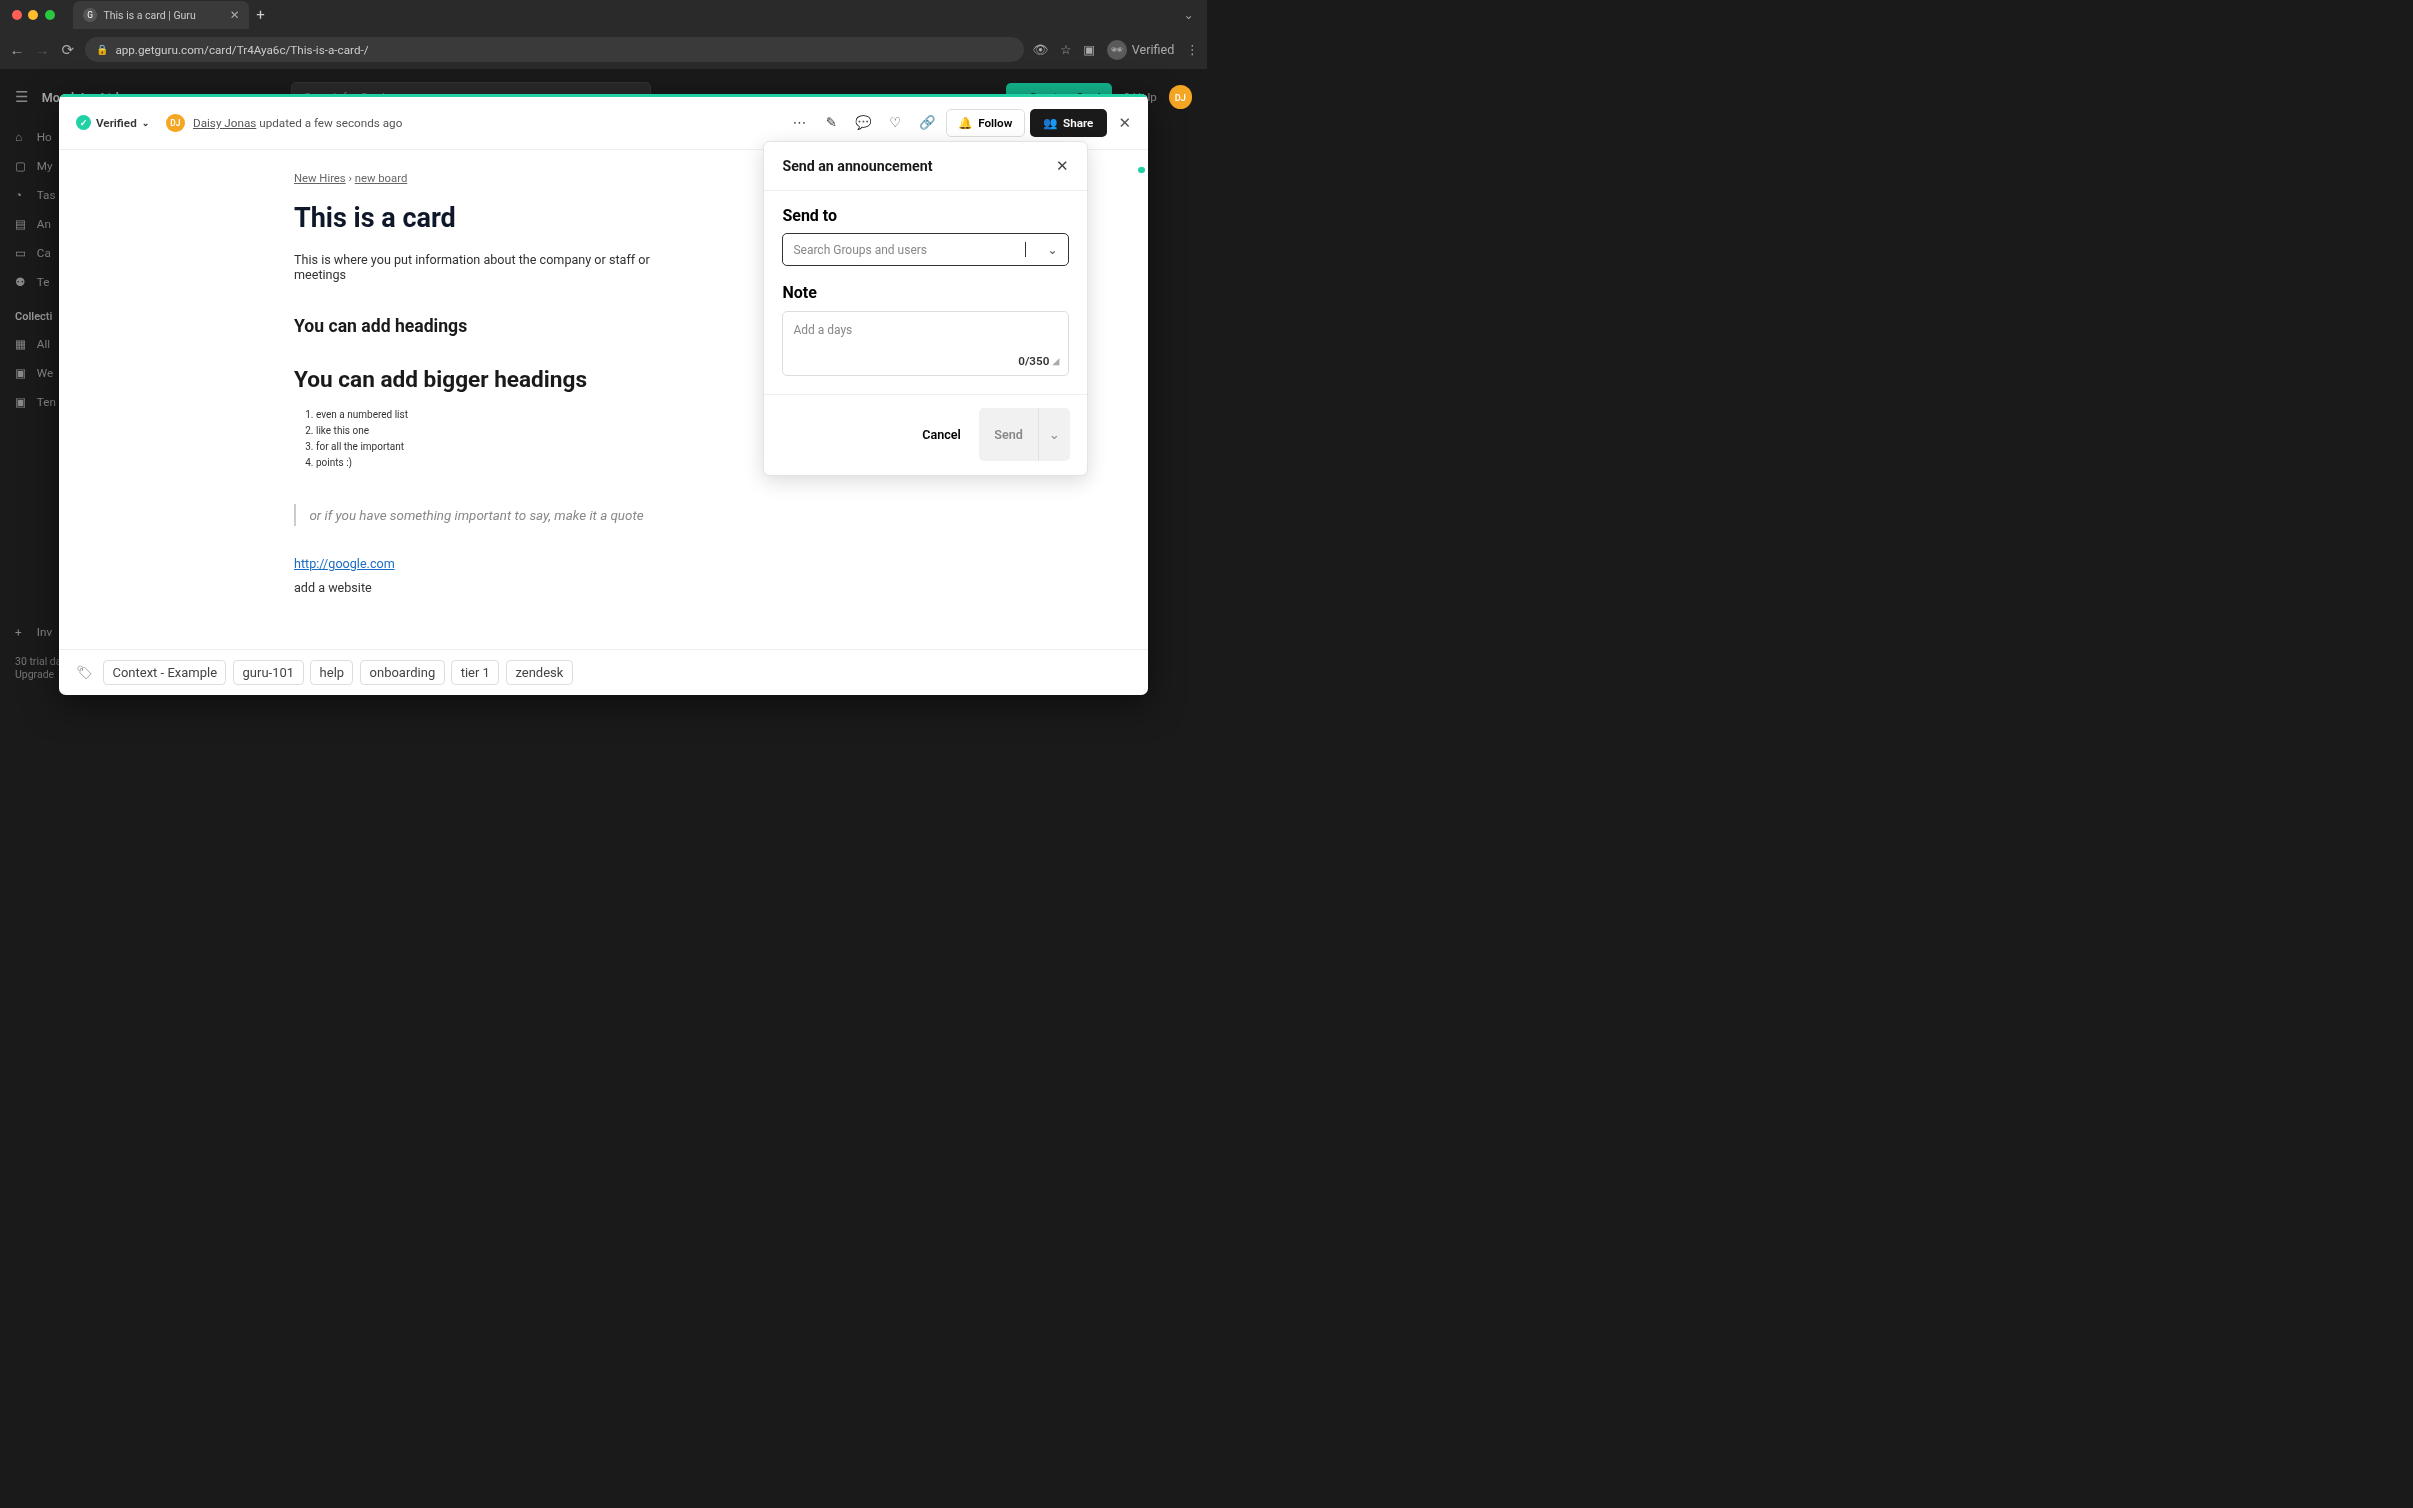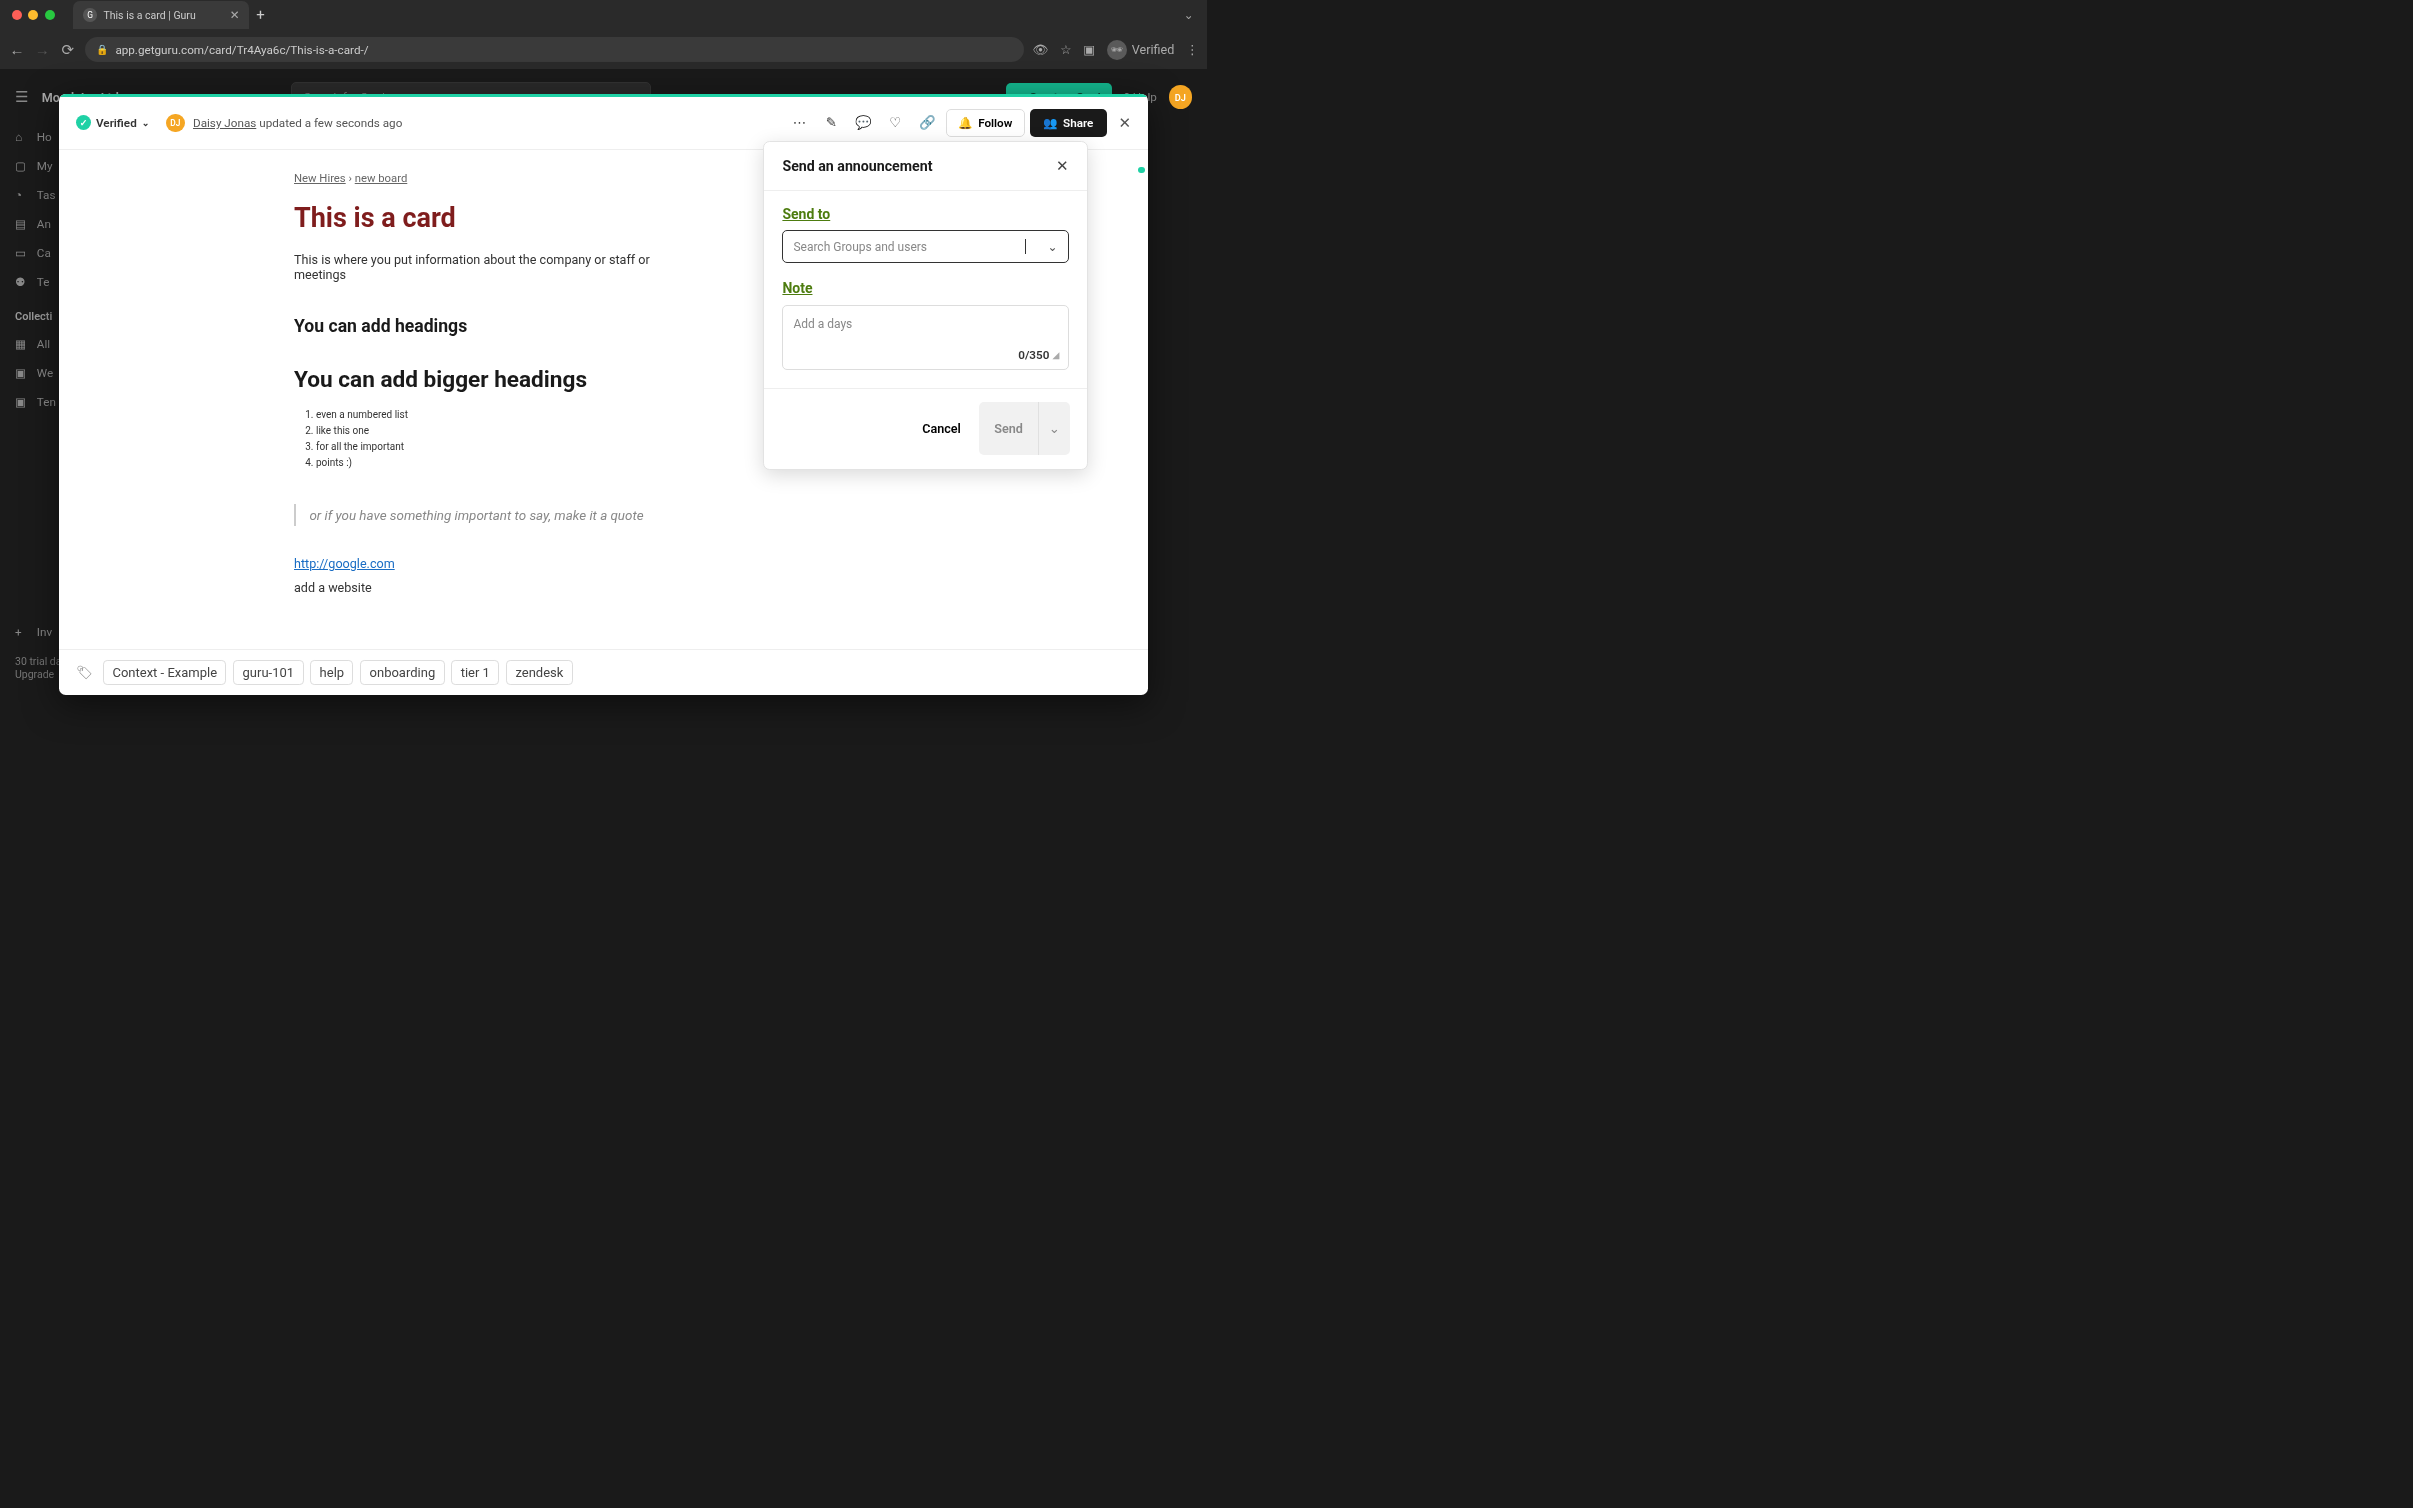--- a/index.html
+++ b/index.html
@@ -59,21 +59,21 @@
 .header-actions { margin-left: auto; display: flex; gap: 5px; align-items: center; }
 .icon-btn { width: 27px; height: 27px; display: flex; align-items: center; justify-content: center; cursor: pointer; color: #444; font-size: 13.4px; border-radius: 4.2px; }
 .follow-btn { border: 0.8px solid #ddd; border-radius: 5px; padding: 5.9px 11.7px; font-size: 11.7px; font-weight: 600; display: flex; align-items: center; gap: 5px; cursor: pointer; }
 .share-btn { background: #1a1a1a; color: #fff; border-radius: 5px; padding: 6.7px 13.4px; font-size: 11.7px; font-weight: 600; display: flex; align-items: center; gap: 5px; cursor: pointer; }
 .close-btn { font-size: 15px; cursor: pointer; margin-left: 6.7px; color: #555; }
 
 .card-body { flex: 1; overflow: auto; position: relative; }
 .card-content { padding: 22px 235px 34px 235px; max-width: 838px; }
 .breadcrumbs { font-size: 11.3px; color: #666; margin-bottom: 17px; }
 .breadcrumbs a { color: #666; text-decoration: underline; cursor: pointer; }
-.card-title { font-size: 27px; font-weight: 700; color: #7f1d1d; margin-bottom: 18.4px; }
+.card-title { font-size: 27px; font-weight: 700; color: #0f172a; margin-bottom: 18.4px; }
 .card-desc { font-size: 12.6px; color: #333; margin-bottom: 34px; }
 .h2 { font-size: 17.6px; font-weight: 700; color: #1a1a1a; margin-bottom: 30px; }
 .h1b { font-size: 22.6px; font-weight: 700; color: #1a1a1a; margin-bottom: 13.4px; }
 .card-content ol { padding-left: 22px; margin-bottom: 34px; }
 .card-content ol li { font-size: 10px; color: #333; padding: 2.5px 0; }
 .quote-block { border-left: 2.5px solid #ccc; padding: 3.4px 13.4px; color: #888; font-style: italic; font-size: 13.4px; margin-bottom: 30px; }
 .link { color: #1a6dc4; text-decoration: underline; font-size: 12.6px; cursor: pointer; display: inline-block; margin-bottom: 9px; }
 .plain-text { font-size: 12.6px; color: #333; }
 
 .scroll-indicator { position: absolute; right: 3.4px; top: 17px; width: 6.7px; height: 6.7px; border-radius: 50%; background: #1fd1a5; }
@@ -82,21 +82,21 @@
 .card-footer { border-top: 0.8px solid #eee; padding: 10px 17px; display: flex; gap: 6.7px; align-items: center; }
 .tag-icon { color: #888; font-size: 13.4px; margin-right: 3.4px; }
 .tag-chip { border: 0.8px solid #ddd; border-radius: 4.2px; padding: 4.2px 8.4px; font-size: 13px; color: #444; cursor: pointer; }
 
 
 .announce-panel { position: absolute; right: 60px; top: 47px; width: 325px; background: #fff; border: 0.8px solid #e3e3e3; border-radius: 6.7px; box-shadow: 0 5px 20px rgba(0,0,0,0.15); z-index: 10; }
 .announce-header { display: flex; align-items: center; justify-content: space-between; padding: 15px 18.4px; border-bottom: 0.8px solid #eee; }
 .announce-title { font-size: 14.2px; font-weight: 700; color: #1a1a1a; }
 .announce-close { font-size: 15px; cursor: pointer; color: #444; }
 .announce-body { padding: 15px 18.4px 18.4px; }
-.field-label { font-size: 14px; font-weight: 700; color: #4d7c0f; margin-bottom: 8.4px; text-decoration: underline; }
+.field-label { font-size: 16px; font-weight: 700; color: #000000; margin-bottom: 8.4px; }
 .combo-box { border: 1.3px solid #333; border-radius: 5px; padding: 8.4px 10px; display: flex; align-items: center; font-size: 12px; color: #888; margin-bottom: 17px; cursor: text; position: relative; }
 .combo-caret { margin-left: auto; color: #555; }
 .text-cursor { width: 0.8px; height: 15px; background: #333; position: absolute; right: 42px; }
 .note-box { border: 0.8px solid #ddd; border-radius: 5px; padding: 10px; min-height: 65px; position: relative; }
 .note-placeholder { color: #888; font-size: 12px; }
 .char-count { position: absolute; right: 8.4px; bottom: 6.7px; font-size: 11.7px; color: #333; font-weight: 600; display: flex; align-items: center; gap: 3.4px; }
 .resize-handle { color: #aaa; font-size: 8.4px; }
 .announce-footer { display: flex; justify-content: flex-end; gap: 8.4px; padding: 13.4px 17px; border-top: 0.8px solid #eee; }
 .cancel-btn { background: none; border: none; font-size: 12.6px; font-weight: 600; cursor: pointer; padding: 6.7px 10px; }
 .send-btn-group { display: flex; }

